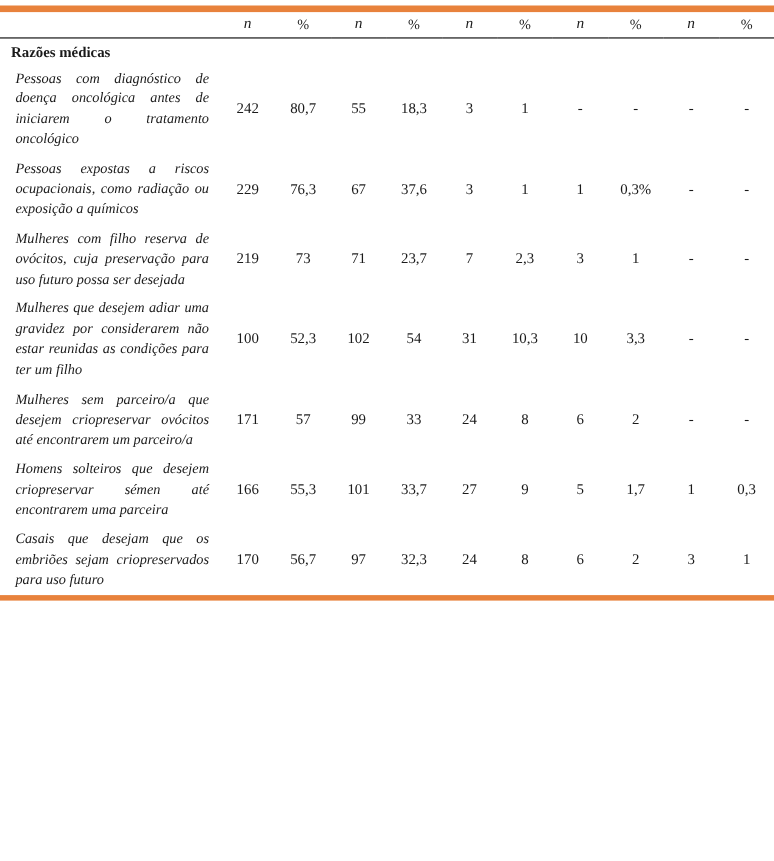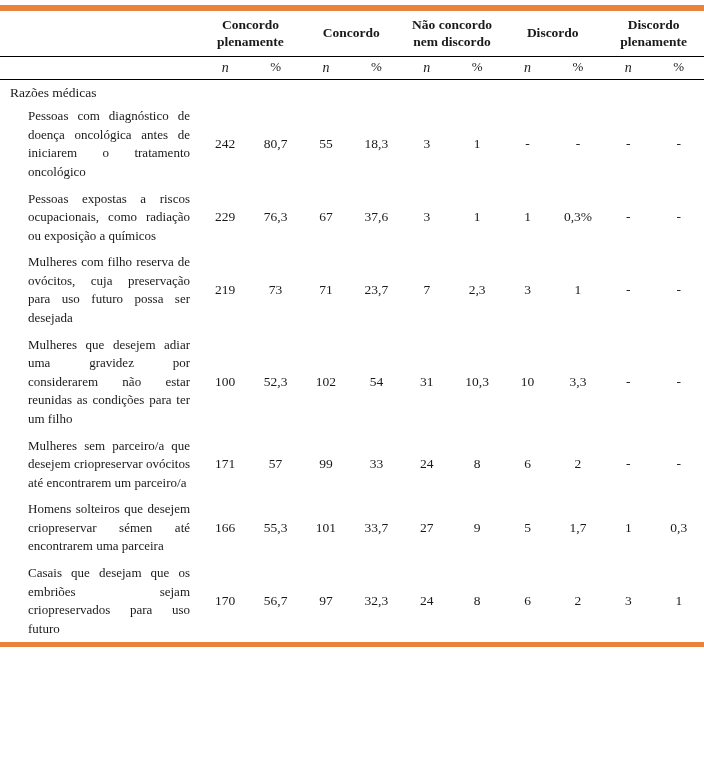--- a/index.html
+++ b/index.html
@@ -37,31 +37,32 @@
   thead th.stub-head { border-bottom: 1.5px solid #000; }
   tr.sub-row th {
     font-weight: normal;
     padding: 2px 2px 3px 2px;
     border-bottom: 1.5px solid #000;
   }
   .n-head { font-style: italic; font-size: 14px; }
   .pct-head { font-weight: bold; font-size: 13px; }
 
   td.section-title {
-    font-weight: normal;
+    font-weight: bold;
     font-size: 13.5px;
     text-align: left;
     padding: 5px 8px 2px 10px;
   }
   td.row-label {
     font-size: 13px;
     line-height: 1.43;
     text-align: justify;
     vertical-align: middle;
-    padding: 4px 10px 4px 28px;
+    padding: 4px 10px 4px 14px;
+    font-style: italic;
   }
   td.cell-value {
     font-size: 13.5px;
     text-align: center;
     vertical-align: middle;
     padding: 2px 1px;
   }
 </style>
 </head>
 <body>
@@ -75,28 +76,20 @@
       <col class="num-col">
         <col class="num-col">
       <col class="num-col">
         <col class="num-col">
       <col class="num-col">
         <col class="num-col">
       <col class="num-col">
         <col class="num-col">
     </colgroup>
     <thead>
-      <tr>
-        <th class="stub-head"></th>
-        <th colspan="2">Concordo plenamente</th>
-        <th colspan="2">Concordo</th>
-        <th colspan="2">Não concordo nem discordo</th>
-        <th colspan="2">Discordo</th>
-        <th colspan="2">Discordo plenamente</th>
-      </tr>
       <tr class="sub-row">
         <th class="stub-head"></th>
         <th class="n-head">n</th>
         <th class="pct-head">%</th>
         <th class="n-head">n</th>
         <th class="pct-head">%</th>
         <th class="n-head">n</th>
         <th class="pct-head">%</th>
         <th class="n-head">n</th>
         <th class="pct-head">%</th>

